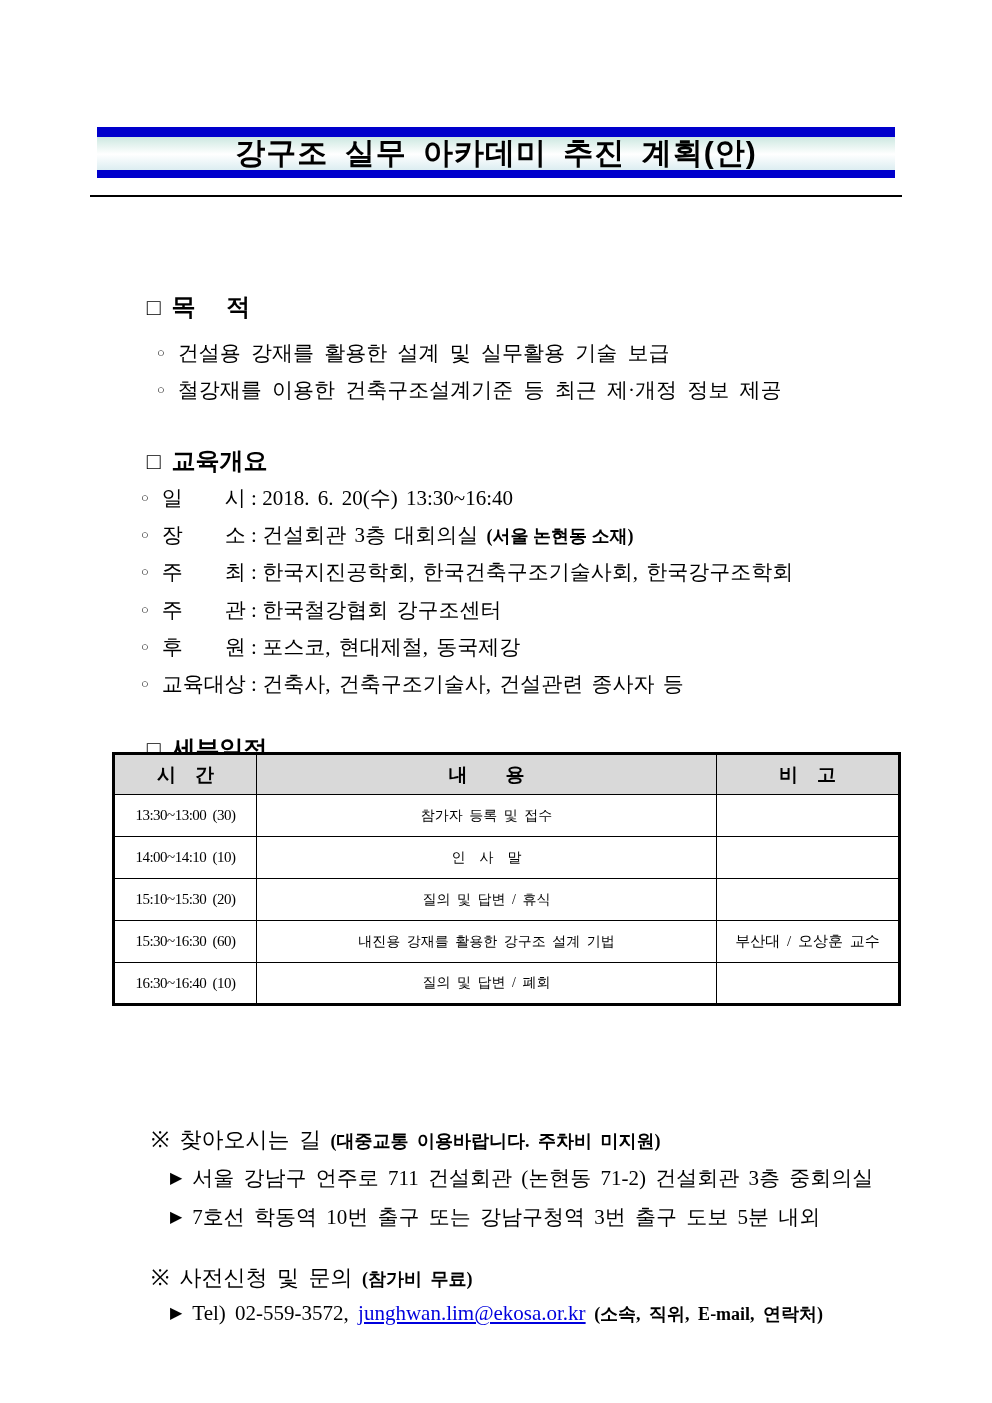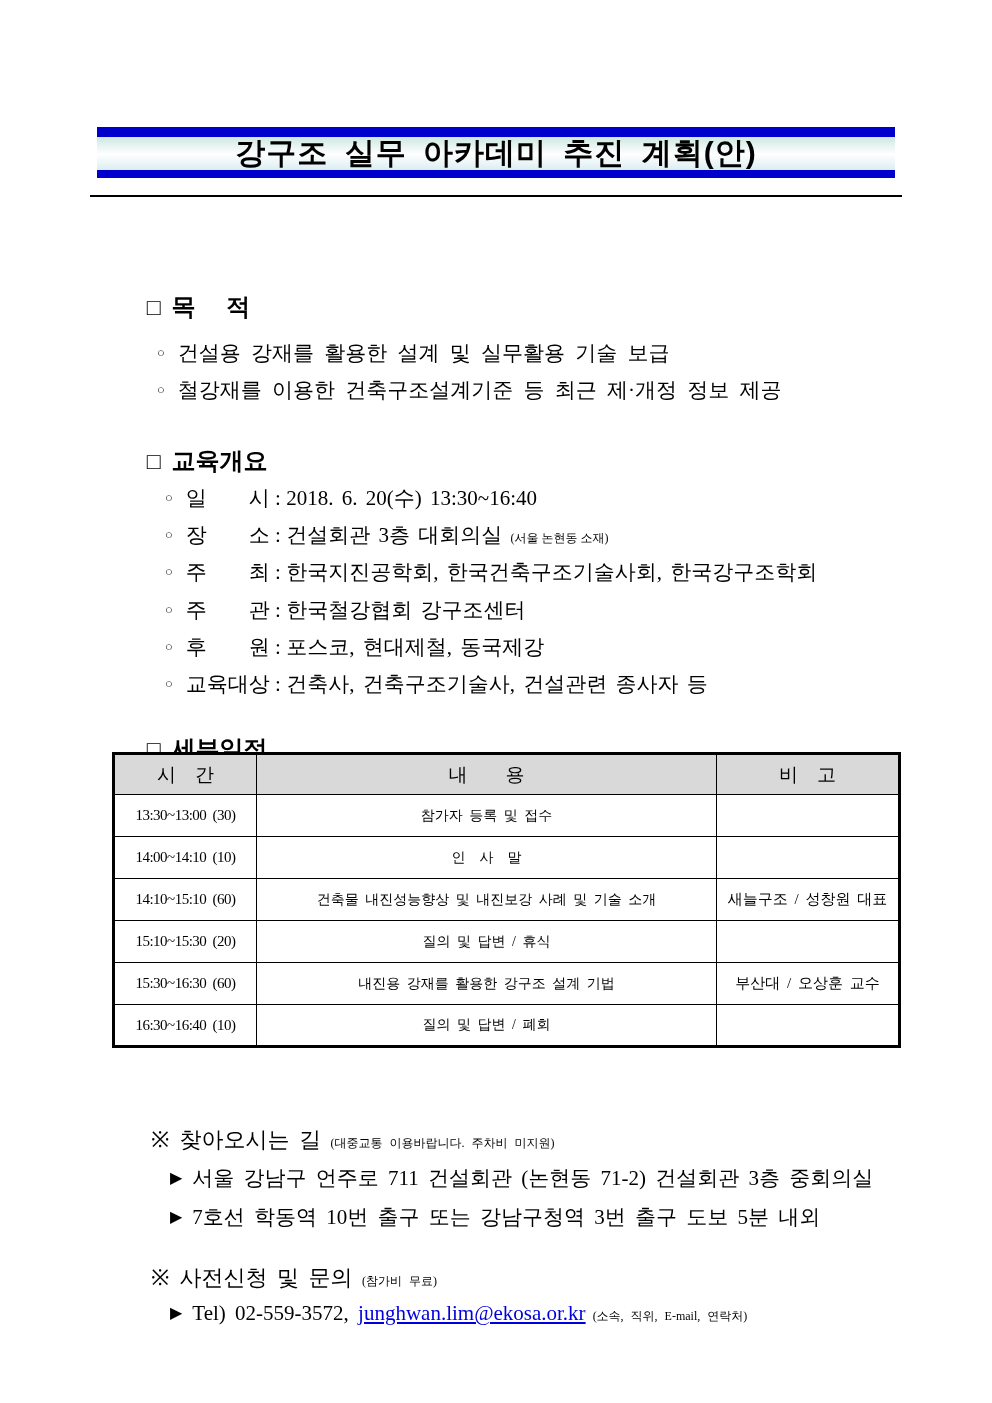--- a/index.html
+++ b/index.html
@@ -31,39 +31,39 @@
     font-family:"Liberation Sans","DejaVu Sans",sans-serif;
     font-weight:bold; font-size:24px; white-space:pre;text-align:right;
   }
   .section-heading .sq { font-weight:normal; margin-right:11px; font-size:23px; }
 
   
   .bullet-line { position:absolute; left:116px; font-size:21px; word-spacing:5px; white-space:pre; }
   .o-mark { font-size:13px; vertical-align:3px; margin-right:13px; }
 
   
-  .info-line { position:absolute; left:144px; font-size:21px; white-space:pre; }
+  .info-line { position:absolute; left:120px; font-size:21px; white-space:pre; }
   .info-label { white-space:pre; }
   .info-sep { white-space:pre; }
   .info-value { word-spacing:3px; }
-  .small-note { font-size:12px; }
+  .small-note { font-size:18px;font-weight:bold; }
 
   
   .schedule-table {
     position:absolute; left:112px; top:752px; width:786px;
     border-collapse:collapse; table-layout:fixed;
     border:3px solid #000;
   }
   .schedule-table th, .schedule-table td {
     border:1px solid #000; text-align:center; vertical-align:middle;
     overflow:hidden; white-space:pre;
   }
   .schedule-table th {
     background:var(--table_header_bg,#D9D9D9);
-    font-weight:normal; font-size:19px; height:41px;
+    font-weight:bold; font-size:19px; height:41px;
   }
   .schedule-table td { height:42px; font-size:14px; word-spacing:3px; }
   .col-time { width:143px; }
   .col-content { width:460px; }
   .col-remark { width:183px; }
   td.time-cell { font-size:15px; letter-spacing:-0.5px; }
   td.remark-cell { font-size:15px; }
 
   
   .ref-line { position:absolute; left:113px; font-size:22px; white-space:pre; word-spacing:4px; }
@@ -137,25 +137,20 @@
         <td class="time-cell">13:30~13:00 (30)</td>
         <td>참가자 등록 및 접수</td>
         <td class="remark-cell"></td>
       </tr>
       <tr>
         <td class="time-cell">14:00~14:10 (10)</td>
         <td>인　사　말</td>
         <td class="remark-cell"></td>
       </tr>
       <tr>
-        <td class="time-cell">14:10~15:10 (60)</td>
-        <td>건축물 내진성능향상 및 내진보강 사례 및 기술 소개</td>
-        <td class="remark-cell">새늘구조 / 성창원 대표</td>
-      </tr>
-      <tr>
         <td class="time-cell">15:10~15:30 (20)</td>
         <td>질의 및 답변 / 휴식</td>
         <td class="remark-cell"></td>
       </tr>
       <tr>
         <td class="time-cell">15:30~16:30 (60)</td>
         <td>내진용 강재를 활용한 강구조 설계 기법</td>
         <td class="remark-cell">부산대 / 오상훈 교수</td>
       </tr>
       <tr>

